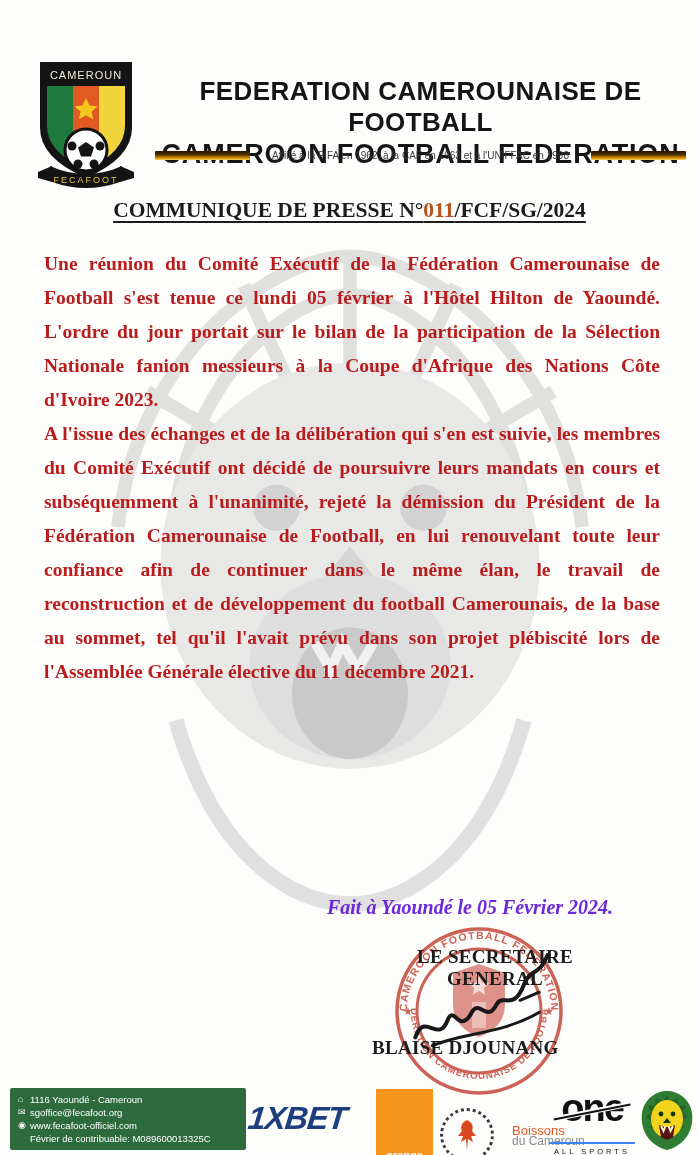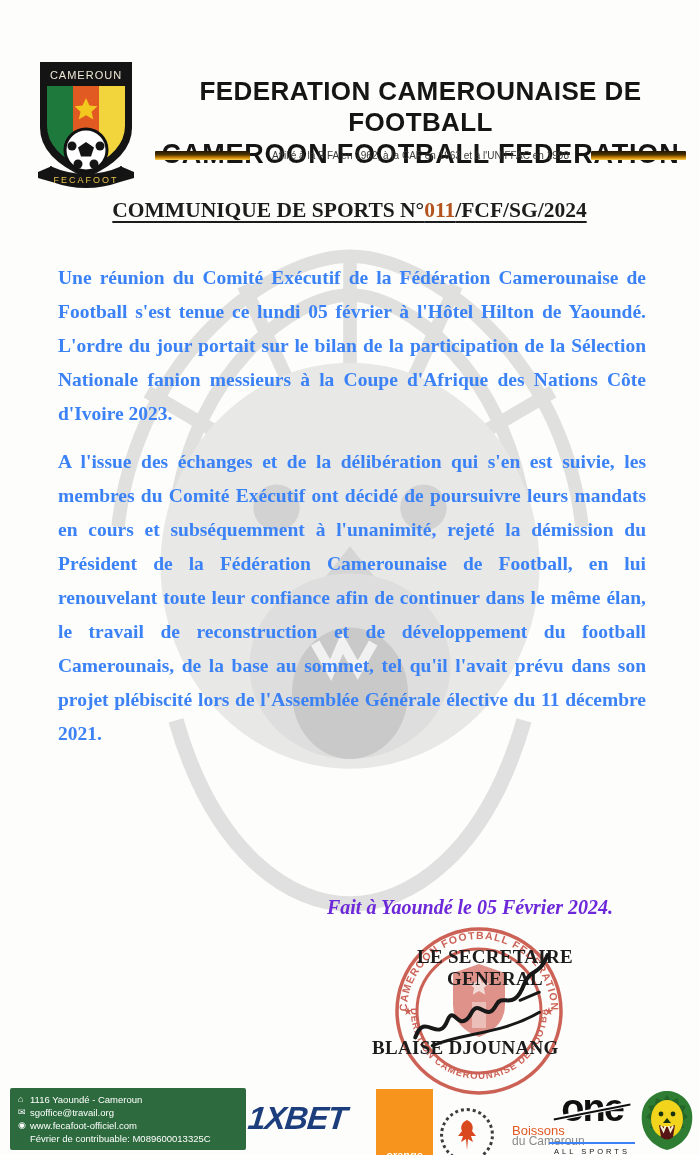--- a/index.html
+++ b/index.html
@@ -19,21 +19,21 @@
   .affrow{position:absolute;left:148px;top:150px;width:545px;display:flex;align-items:center;justify-content:center;gap:22px;z-index:2;}
   .affbar{flex:0 0 95px;height:9px;border-radius:1px;
     background:linear-gradient(to bottom,#241503 0%,#4a3202 40%,#c27c00 70%,#ffd34d 100%);}
   .afftext{font-family:"Liberation Sans","DejaVu Sans",sans-serif;font-size:10px;color:#3a3a3a;white-space:nowrap;}
   .communique{position:absolute;left:0;top:198px;width:699px;text-align:center;z-index:2;
     font-weight:bold;font-size:21.5px;}
   .communique .u{text-decoration:underline;text-decoration-thickness:2px;text-underline-offset:4px;}
   .num-accent{color:#b5531f;}
   
   .bodytext{position:absolute;left:44px;top:247px;width:616px;z-index:2;}
-  .bodytext p{margin:14px;text-align:justify;font-weight:bold;font-size:19.5px;line-height:34px;color:#3b82f6;}
+  .bodytext p{margin:0;text-align:justify;font-weight:bold;font-size:19.5px;line-height:34px;color:#b91c1c;}
   
   .dateline{position:absolute;left:240px;top:896px;width:460px;text-align:center;z-index:2;
     font-weight:bold;font-style:italic;font-size:20px;color:#6d28d9;}
   .stamp{position:absolute;left:392px;top:924px;width:174px;height:174px;z-index:1;opacity:.85;}
   .sigrole{position:absolute;left:372px;top:946px;width:246px;text-align:center;z-index:3;
     font-weight:bold;font-size:19px;letter-spacing:.3px;}
   .signame{position:absolute;left:372px;top:1037px;width:232px;text-align:left;z-index:3;
     font-weight:bold;font-size:19px;letter-spacing:.3px;}
   .signature-svg{position:absolute;left:402px;top:952px;width:165px;height:100px;z-index:4;transform:rotate(-6deg);}
   
@@ -113,21 +113,21 @@
     <div class="title-en">CAMEROON FOOTBALL FEDERATION</div>
   </div>
   <div class="affrow">
     <div class="affbar"></div>
     <div class="afftext">Affilié à la FIFA en 1962, à la CAF en 1963 et à l'UNIFFAC en 1998</div>
     <div class="affbar"></div>
   </div>
 
   <div class="communique">
     <span class="u">
-      <span>COMMUNIQUE DE SPORTS N°</span><span class="num-accent">011</span><span>/FCF/SG/2024</span>
+      <span>COMMUNIQUE DE PRESSE N°</span><span class="num-accent">011</span><span>/FCF/SG/2024</span>
     </span>
   </div>
 
   <div class="bodytext">
     <p>Une réunion du Comité Exécutif de la Fédération Camerounaise de Football s'est tenue ce lundi 05 février à l'Hôtel Hilton de Yaoundé. L'ordre du jour portait sur le bilan de la participation de la Sélection Nationale fanion messieurs à la Coupe d'Afrique des Nations Côte d'Ivoire 2023.</p>
     <p>A l'issue des échanges et de la délibération qui s'en est suivie, les membres du Comité Exécutif ont décidé de poursuivre leurs mandats en cours et subséquemment à l'unanimité, rejeté la démission du Président de la Fédération Camerounaise de Football, en lui renouvelant toute leur confiance afin de continuer dans le même élan, le travail de reconstruction et de développement du football Camerounais, de la base au sommet, tel qu'il l'avait prévu dans son projet plébiscité lors de l'Assemblée Générale élective du 11 décembre 2021.</p>
   </div>
 
   <div class="dateline">Fait à Yaoundé le 05 Février 2024.</div>
 
@@ -163,21 +163,21 @@
 
   <div class="footer">
 
     <div class="contactbox">
       <div class="contactrow">
         <span class="cicon">⌂</span>
         <span>1116 Yaoundé - Cameroun</span>
       </div>
       <div class="contactrow">
         <span class="cicon">✉</span>
-        <span>sgoffice@travail.org</span>
+        <span>sgoffice@fecafoot.org</span>
       </div>
       <div class="contactrow">
         <span class="cicon">◉</span>
         <span>www.fecafoot-officiel.com</span>
       </div>
       <div class="contactrow indent">
         <span>Février de contribuable: M089600013325C</span>
       </div>
     </div>
 

